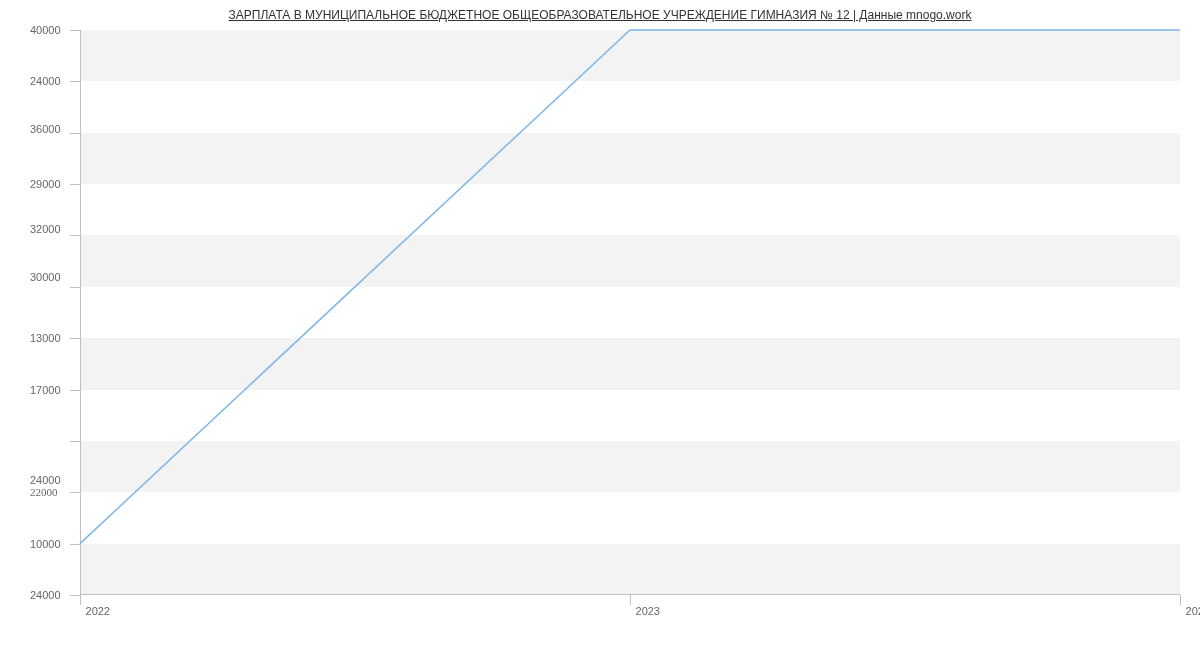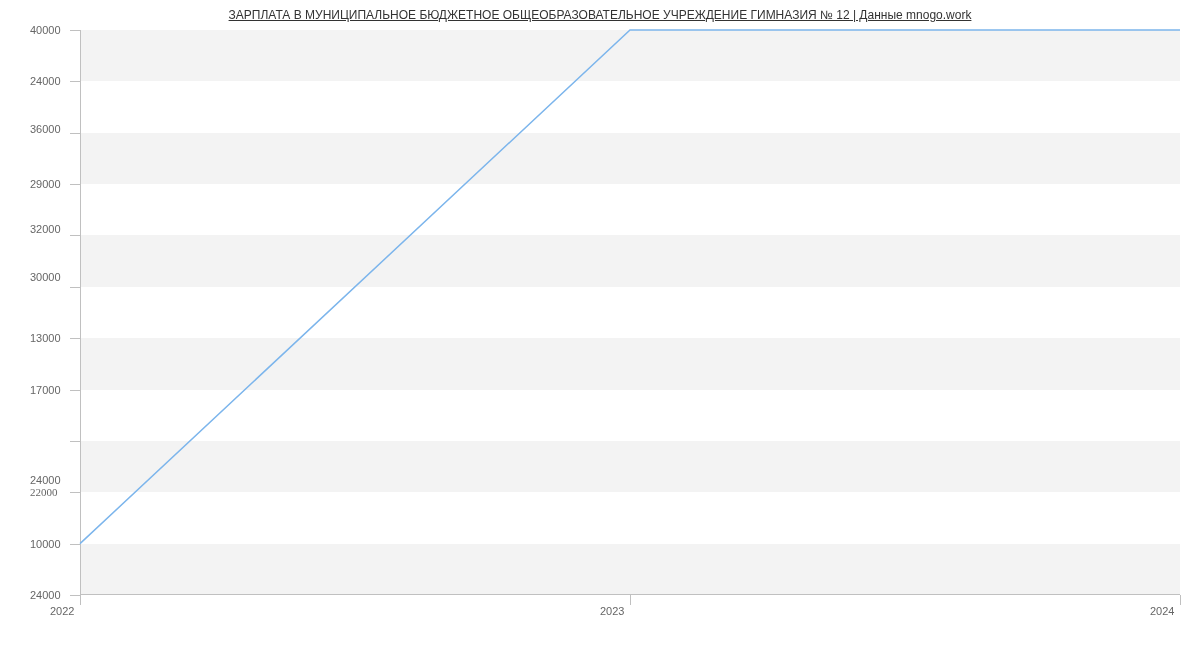--- a/index.html
+++ b/index.html
@@ -71,21 +71,21 @@
     .x-tick {
       position: absolute;
       bottom: -10px;
       width: 1px;
       height: 10px;
       background: #c0c0c0;
     }
     .x-label {
       position: absolute;
       top: 605px;
-      text-align: left;
+      text-align: right;
       font-size: 11px;
       color: #666666;
       transform: translateX(-50%);
       width: 60px;
     }
     svg.line-layer {
       position: absolute;
       left: 0;
       top: 0;
       width: 100%;

